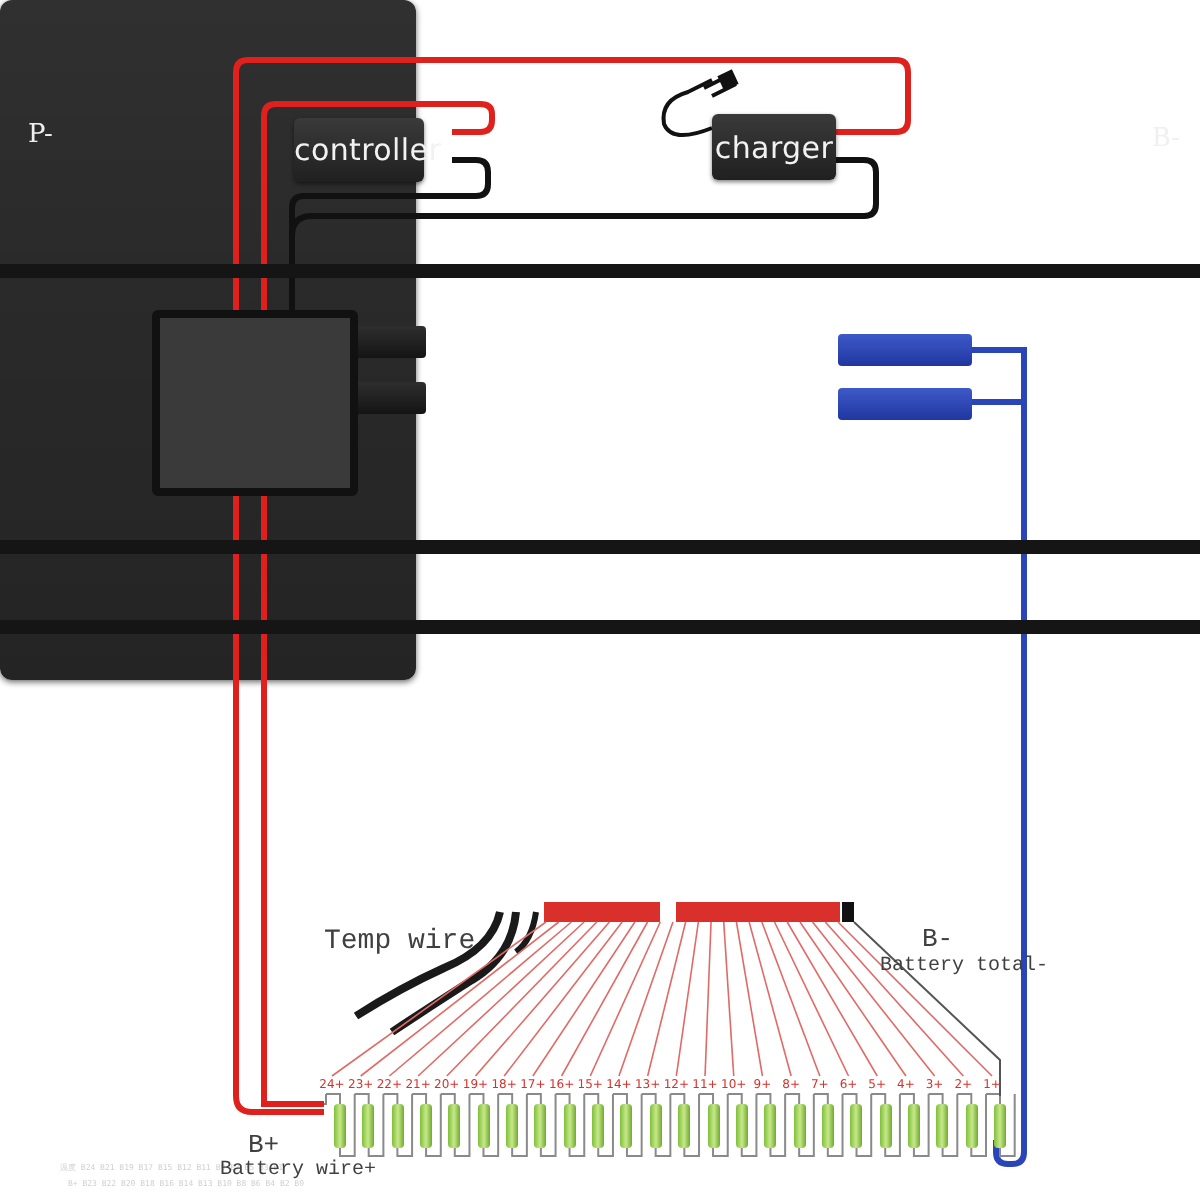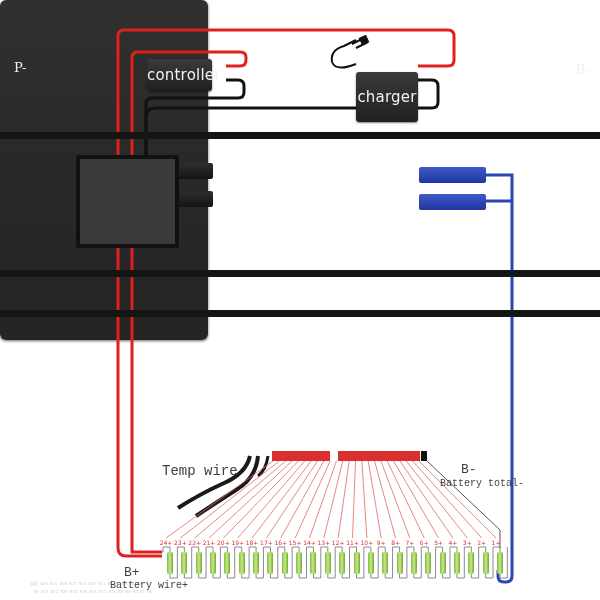--- a/index.html
+++ b/index.html
@@ -1,21 +1,21 @@
 <!DOCTYPE html>
 <html><head>
   <meta charset="utf-8">
   <style>
     html, body { margin: 0; padding: 0; background: #ffffff; }
     body { width: 600px; height: 600px; position: relative; overflow: hidden; font-family: "Liberation Sans", sans-serif; }
     svg.wires { position: absolute; left: 0; top: 0; width: 600px; height: 600px; }
     .box { position: absolute; background: linear-gradient(180deg, #3a3a3a 0%, #202020 100%); border-radius: 3px; box-shadow: 0 1px 2px rgba(0,0,0,0.5); }
     .box-label { position: absolute; left: 0; right: 0; top: 50%; transform: translateY(-50%); text-align: center; color: #f2f2f2; font-size: 15px; font-family: "DejaVu Sans", sans-serif; letter-spacing: 0.2px; }
     #controller { left: 147px; top: 59px; width: 65px; height: 32px; }
-    #charger { left: 356px; top: 72px; width: 62px; height: 50px; }
+    #charger { left: 356px; top: 57px; width: 62px; height: 33px; }
     #bms { left: 212px; top: 111px; width: 208px; height: 340px; border-radius: 6px; background: linear-gradient(180deg, #303030 0%, #2a2a2a 40%, #242424 100%); box-shadow: 0 1px 3px rgba(0,0,0,0.6); }
     .bms-groove { position: absolute; left: 0; right: 0; height: 7px; background: #151515; }
     #bms-window { position: absolute; left: 76px; top: 155px; width: 95px; height: 85px; border: 4px solid #111; border-radius: 3px; background: #3a3a3a; }
     .pin-label { position: absolute; color: #f0f0f0; font-family: "DejaVu Serif", serif; font-size: 13px; }
     #bms-title { position: absolute; left: 0; right: 0; top: 79px; text-align: center; color: #e6e6e6; font-size: 10px; font-family: "DejaVu Sans", sans-serif; font-weight: bold; }
     #bms-connector-text { position: absolute; left: 4px; right: 4px; bottom: 2px; height: 18px; color: #d0d0d0; font-size: 4px; font-family: "DejaVu Sans Mono", monospace; line-height: 8px; }
     .lead { position: absolute; height: 16px; border-radius: 2px; }
     .lead.black { background: linear-gradient(180deg, #2e2e2e, #141414); }
     .lead.blue { background: linear-gradient(180deg, #3d5ac8, #2036a0); }
     .anno { position: absolute; color: #404040; font-family: Liberation Mono, monospace; }

